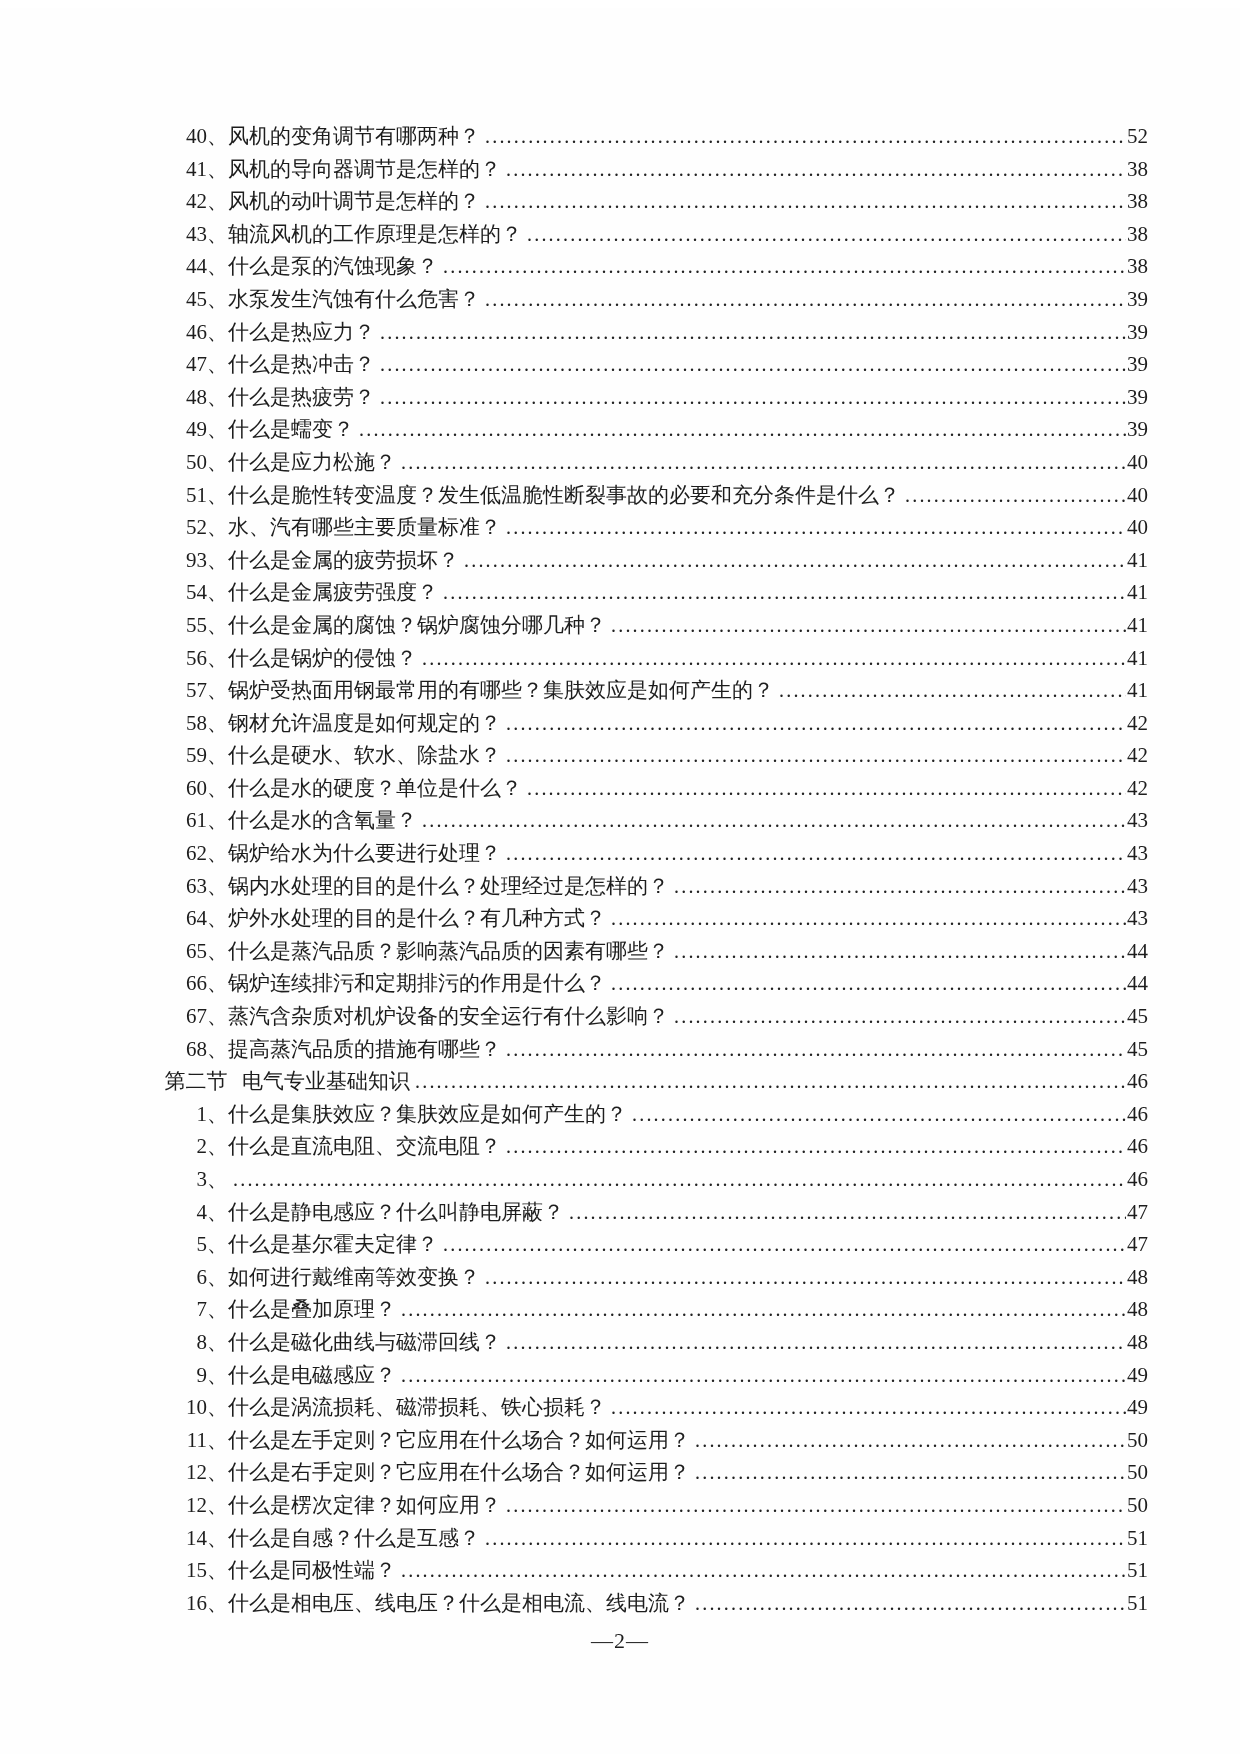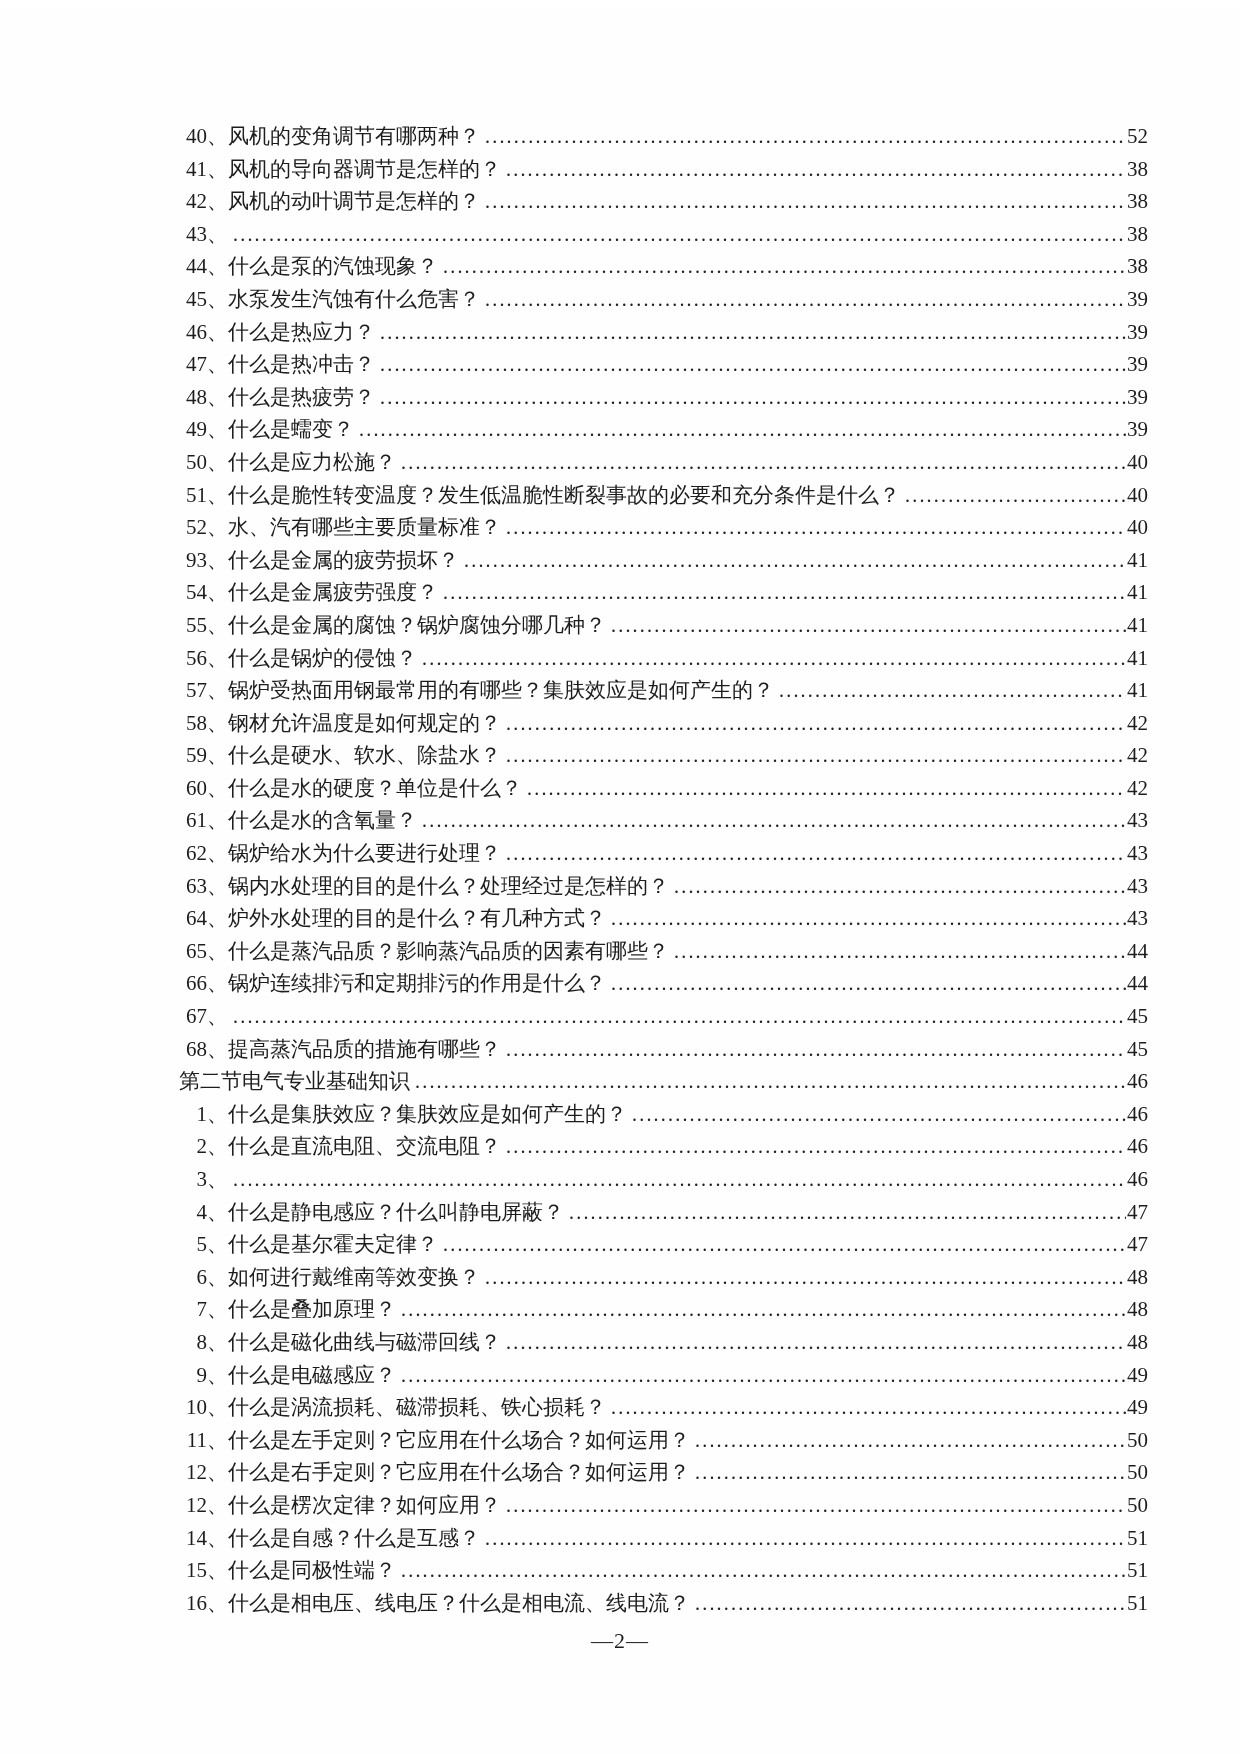--- a/index.html
+++ b/index.html
@@ -26,21 +26,21 @@
     line-height: 32.6px;
     white-space: nowrap;
   }
   .toc-row .num {
     flex: none;
     width: 78px;
     text-align: right;
   }
   .toc-row.section-row .num {
     width: 92px;
-    text-align: right;
+    text-align: center;
     font-family: Liberation Serif, serif;
   }
   .toc-row .title { flex: none; }
   .toc-row .dots {
     flex: 1 1 auto;
     min-width: 10px;
     overflow: hidden;
     margin: 0 1px 0 5px;
     color: #222;
   }
@@ -84,20 +84,21 @@
 
   <div class="toc-row">
     <span class="num">42、</span>
     <span class="title">风机的动叶调节是怎样的？</span>
     <span class="dots"></span>
     <span class="page-num">38</span>
   </div>
 
   <div class="toc-row">
     <span class="num">43、</span>
+    <span class="title">轴流风机的工作原理是怎样的？</span>
     <span class="dots"></span>
     <span class="page-num">38</span>
   </div>
 
   <div class="toc-row">
     <span class="num">44、</span>
     <span class="title">什么是泵的汽蚀现象？</span>
     <span class="dots"></span>
     <span class="page-num">38</span>
   </div>
@@ -251,20 +252,21 @@
 
   <div class="toc-row">
     <span class="num">66、</span>
     <span class="title">锅炉连续排污和定期排污的作用是什么？</span>
     <span class="dots"></span>
     <span class="page-num">44</span>
   </div>
 
   <div class="toc-row">
     <span class="num">67、</span>
+    <span class="title">蒸汽含杂质对机炉设备的安全运行有什么影响？</span>
     <span class="dots"></span>
     <span class="page-num">45</span>
   </div>
 
   <div class="toc-row">
     <span class="num">68、</span>
     <span class="title">提高蒸汽品质的措施有哪些？</span>
     <span class="dots"></span>
     <span class="page-num">45</span>
   </div>

